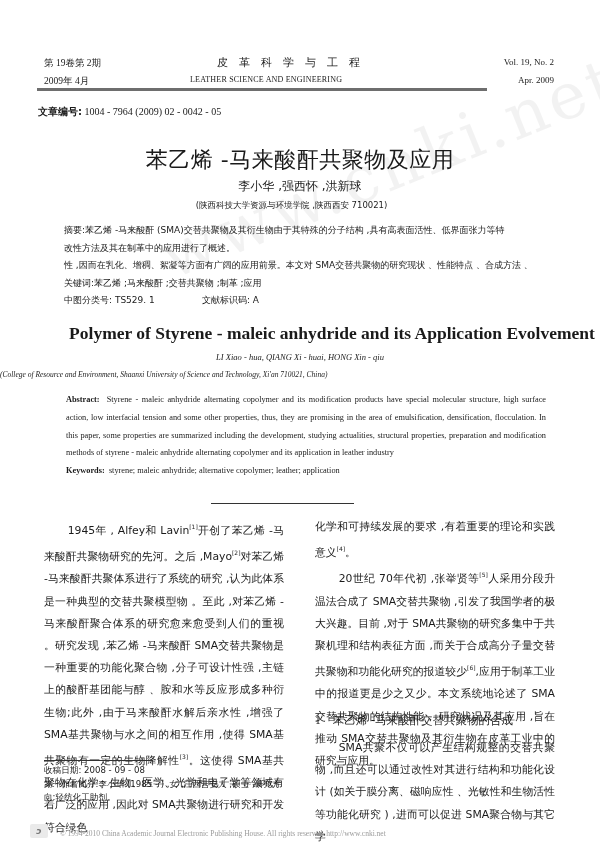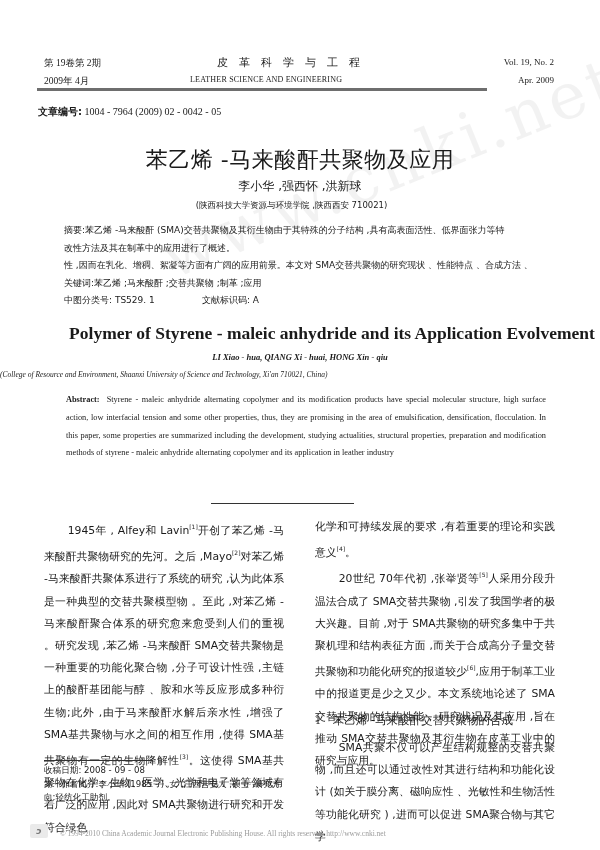--- a/index.html
+++ b/index.html
@@ -22,21 +22,21 @@
   .artno .lbl { font-weight:bold; }
 
   .cn-title { left:0; width:600px; top:145px; text-align:center; font-size:22px; letter-spacing:0.5px; }
   .cn-authors { left:0; width:600px; top:178px; text-align:center; font-size:12px; }
   .cn-affil { left:0; width:583px; top:200px; text-align:center; font-size:8.5px; }
 
   .cn-abs { left:64px; top:222px; width:500px; font-size:9px; line-height:17.5px; }
   .cn-abs .row { display:block; }
 
   .en-title { left:0; width:600px; top:323px; text-align:center; font-size:17.5px; font-weight:bold;margin-left:32px; }
-  .en-authors { left:0; width:600px; top:352px; text-align:center; font-size:8.5px; font-style:italic;font-weight:bold; }
+  .en-authors { left:0; width:600px; top:352px; text-align:center; font-size:8.5px; font-style:italic; }
   .en-affil { left:0; width:512px; top:370px; font-size:7.5px; font-style:italic; }
 
   .en-abs { left:66px; top:391px; width:480px; font-size:8.3px; line-height:17.8px; text-align:justify; }
   .en-abs b { font-weight:bold; }
 
   .mid-rule { left:211px; top:503px; width:143px; height:1px; background:#333; }
 
   .col { top:516px; width:240px; font-size:10.8px; line-height:22.2px; text-align:justify; }
   .col-l { left:44px; }
   .col-r { left:315px; }
@@ -91,20 +91,24 @@
 
 <div class="abs en-title serif">Polymer of Styrene - maleic anhydride and its Application Evolvement</div>
 <div class="abs en-authors serif">LI Xiao - hua, QIANG Xi - huai, HONG Xin - qiu</div>
 <div class="abs en-affil serif">(College of Resource and Environment, Shaanxi University of Science and Technology, Xi′an 710021, China)</div>
 
 <div class="abs en-abs serif">
   <div>
     <b>Abstract:</b>&nbsp;
     <span>Styrene - maleic anhydride alternating copolymer and its modification products have special molecular structure, high surface action, low interfacial tension and some other properties, thus, they are promising in the area of emulsification, densification, flocculation. In this paper, some properties are summarized including the development, studying actualities, structural properties, preparation and modification methods of styrene - maleic anhydride alternating copolymer and its application in leather industry</span>
   </div>
+  <div>
+    <b>Keywords:</b>&nbsp;
+    <span>styrene; maleic anhydride; alternative copolymer; leather; application</span>
+  </div>
 </div>
 
 <div class="abs mid-rule"></div>
 
 <div class="abs col col-l sans">
   <p class="indent"><span>1945年 , Alfey和 Lavin</span><sup>[1]</sup><span>开创了苯乙烯 -马来酸酐共聚物研究的先河。之后 ,Mayo</span><sup>[2]</sup><span>对苯乙烯 -马来酸酐共聚体系进行了系统的研究 ,认为此体系是一种典型的交替共聚模型物 。至此 ,对苯乙烯 -马来酸酐聚合体系的研究愈来愈受到人们的重视 。研究发现 ,苯乙烯 -马来酸酐 SMA交替共聚物是一种重要的功能化聚合物 ,分子可设计性强 ,主链上的酸酐基团能与醇 、胺和水等反应形成多种衍生物;此外 ,由于马来酸酐水解后亲水性 ,增强了 SMA基共聚物与水之间的相互作用 ,使得 SMA基共聚物有一定的生物降解性</span><sup>[3]</sup><span>。这使得 SMA基共聚物在化学、生物、医学、光学和电子学等领域有着广泛的应用 ,因此对 SMA共聚物进行研究和开发符合绿色</span></p>
 </div>
 
 <div class="abs fn-rule"></div>
 <div class="abs fn sans">

